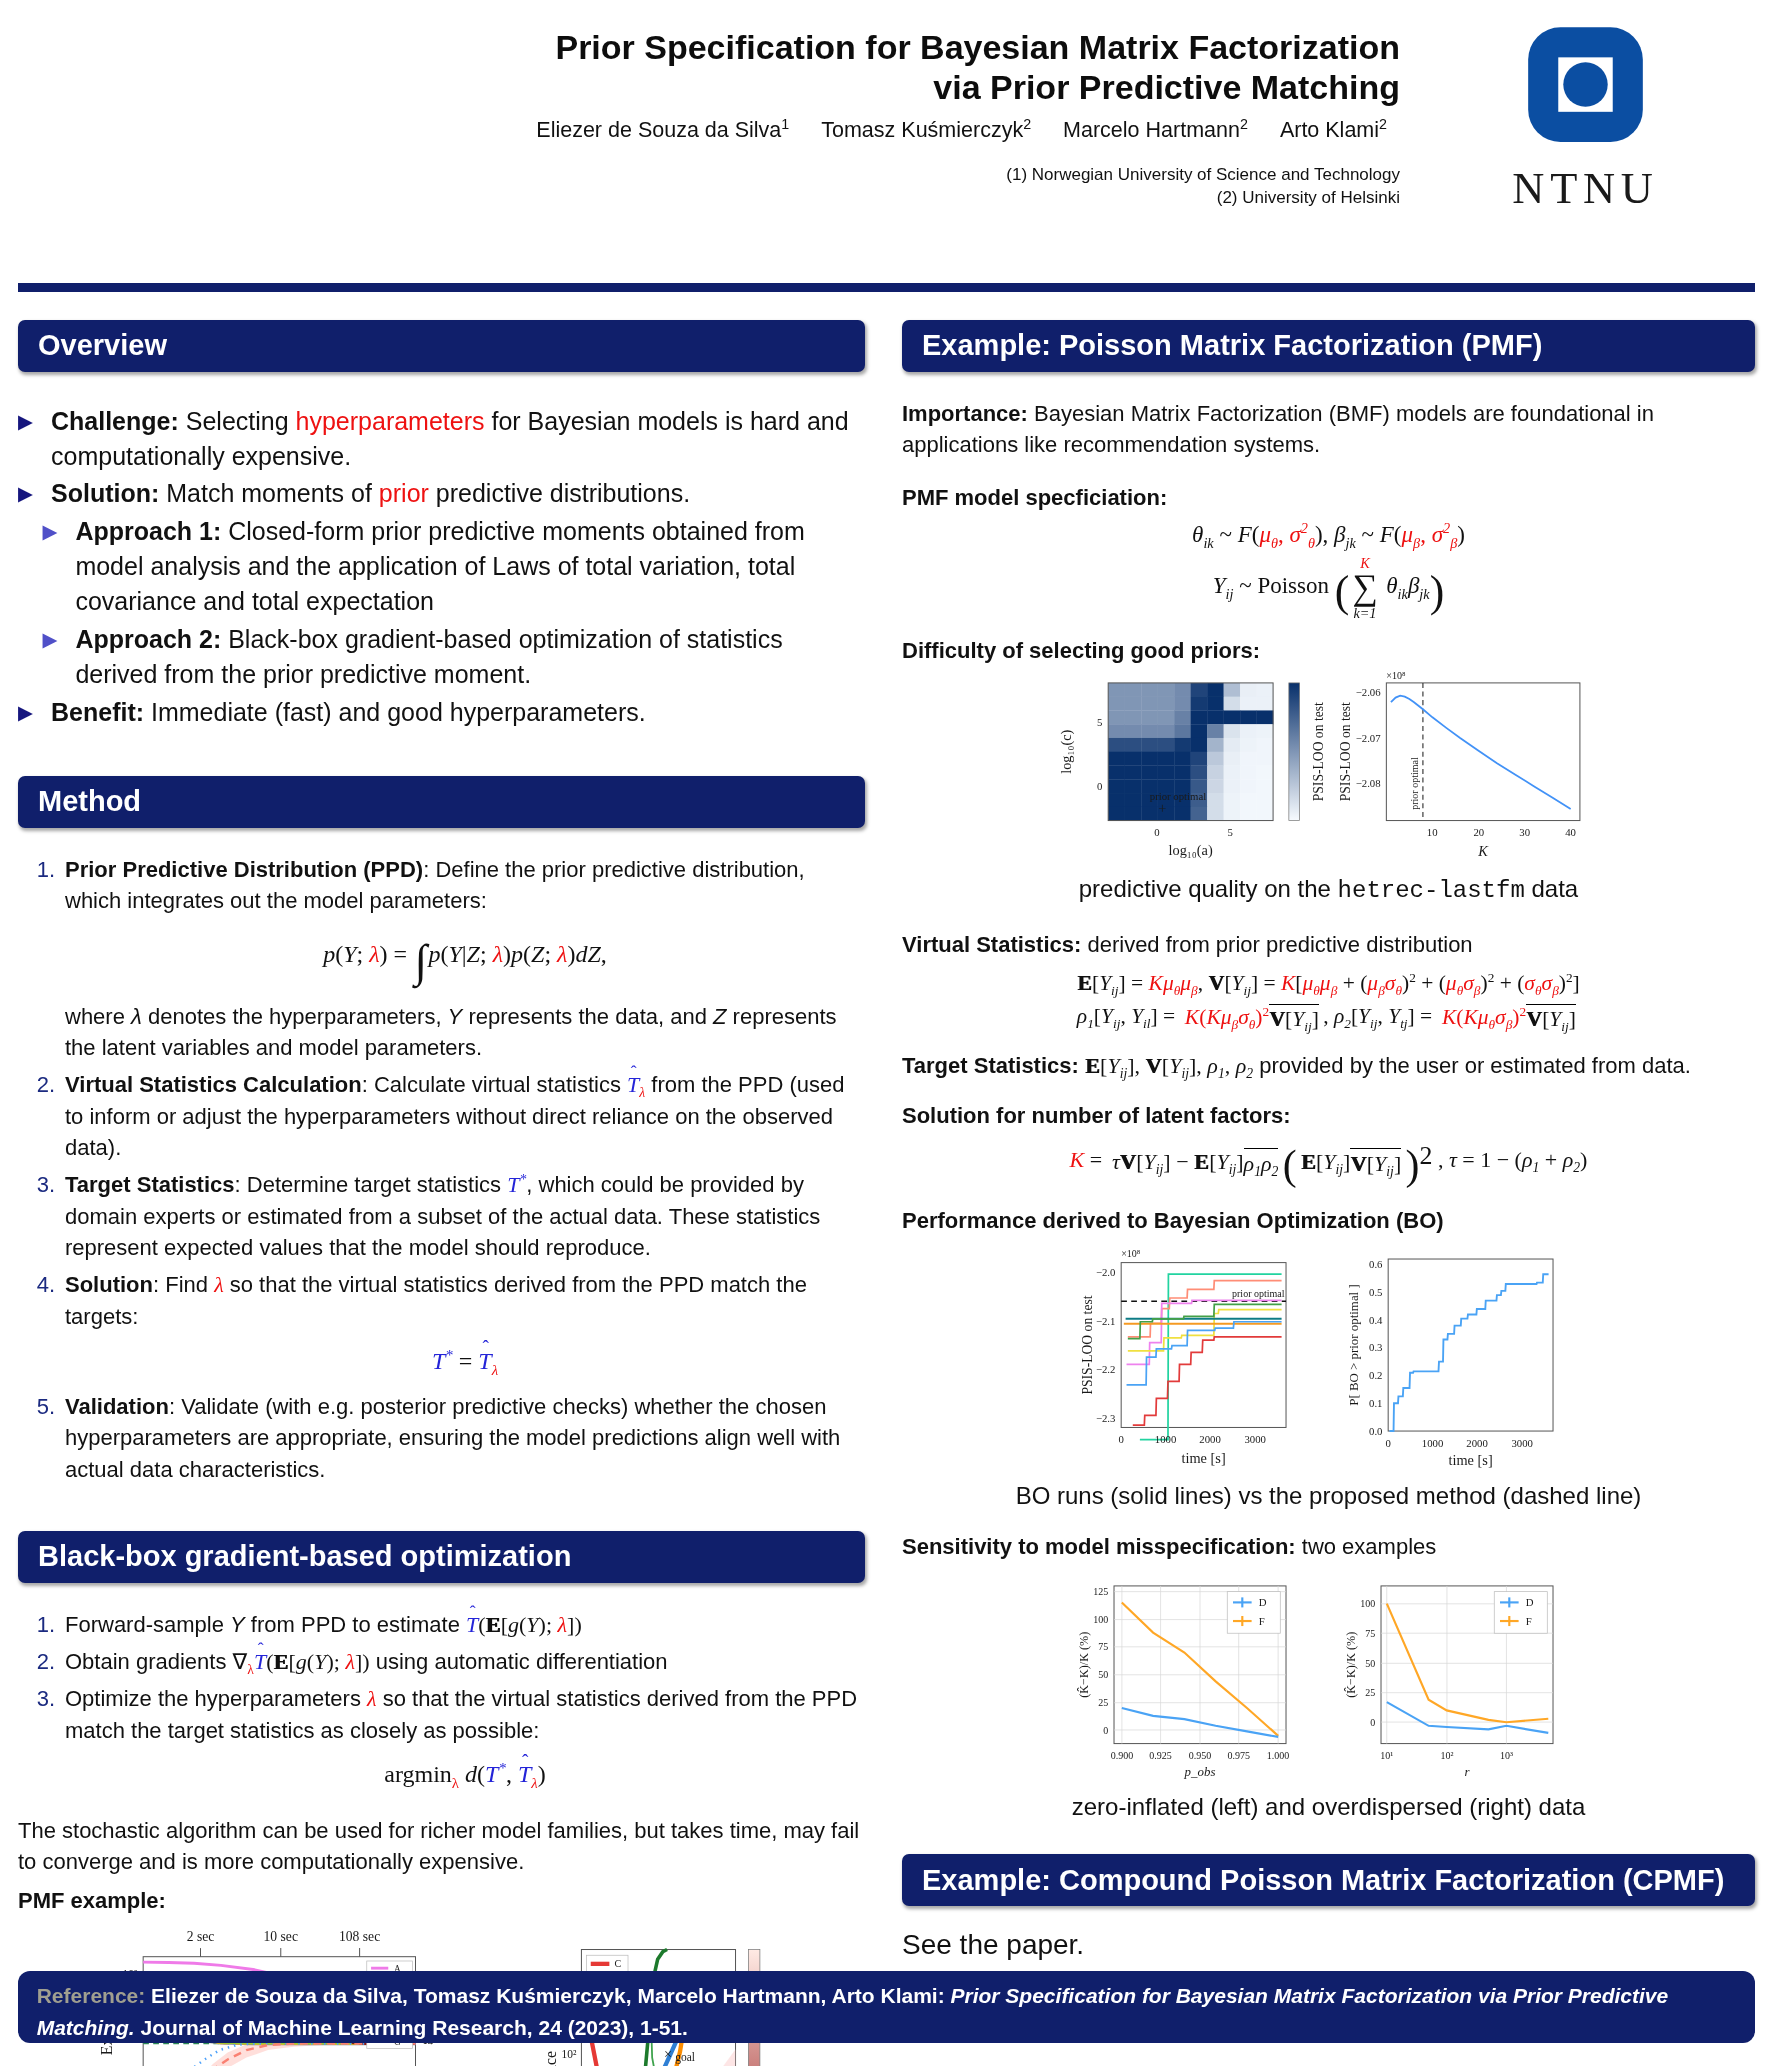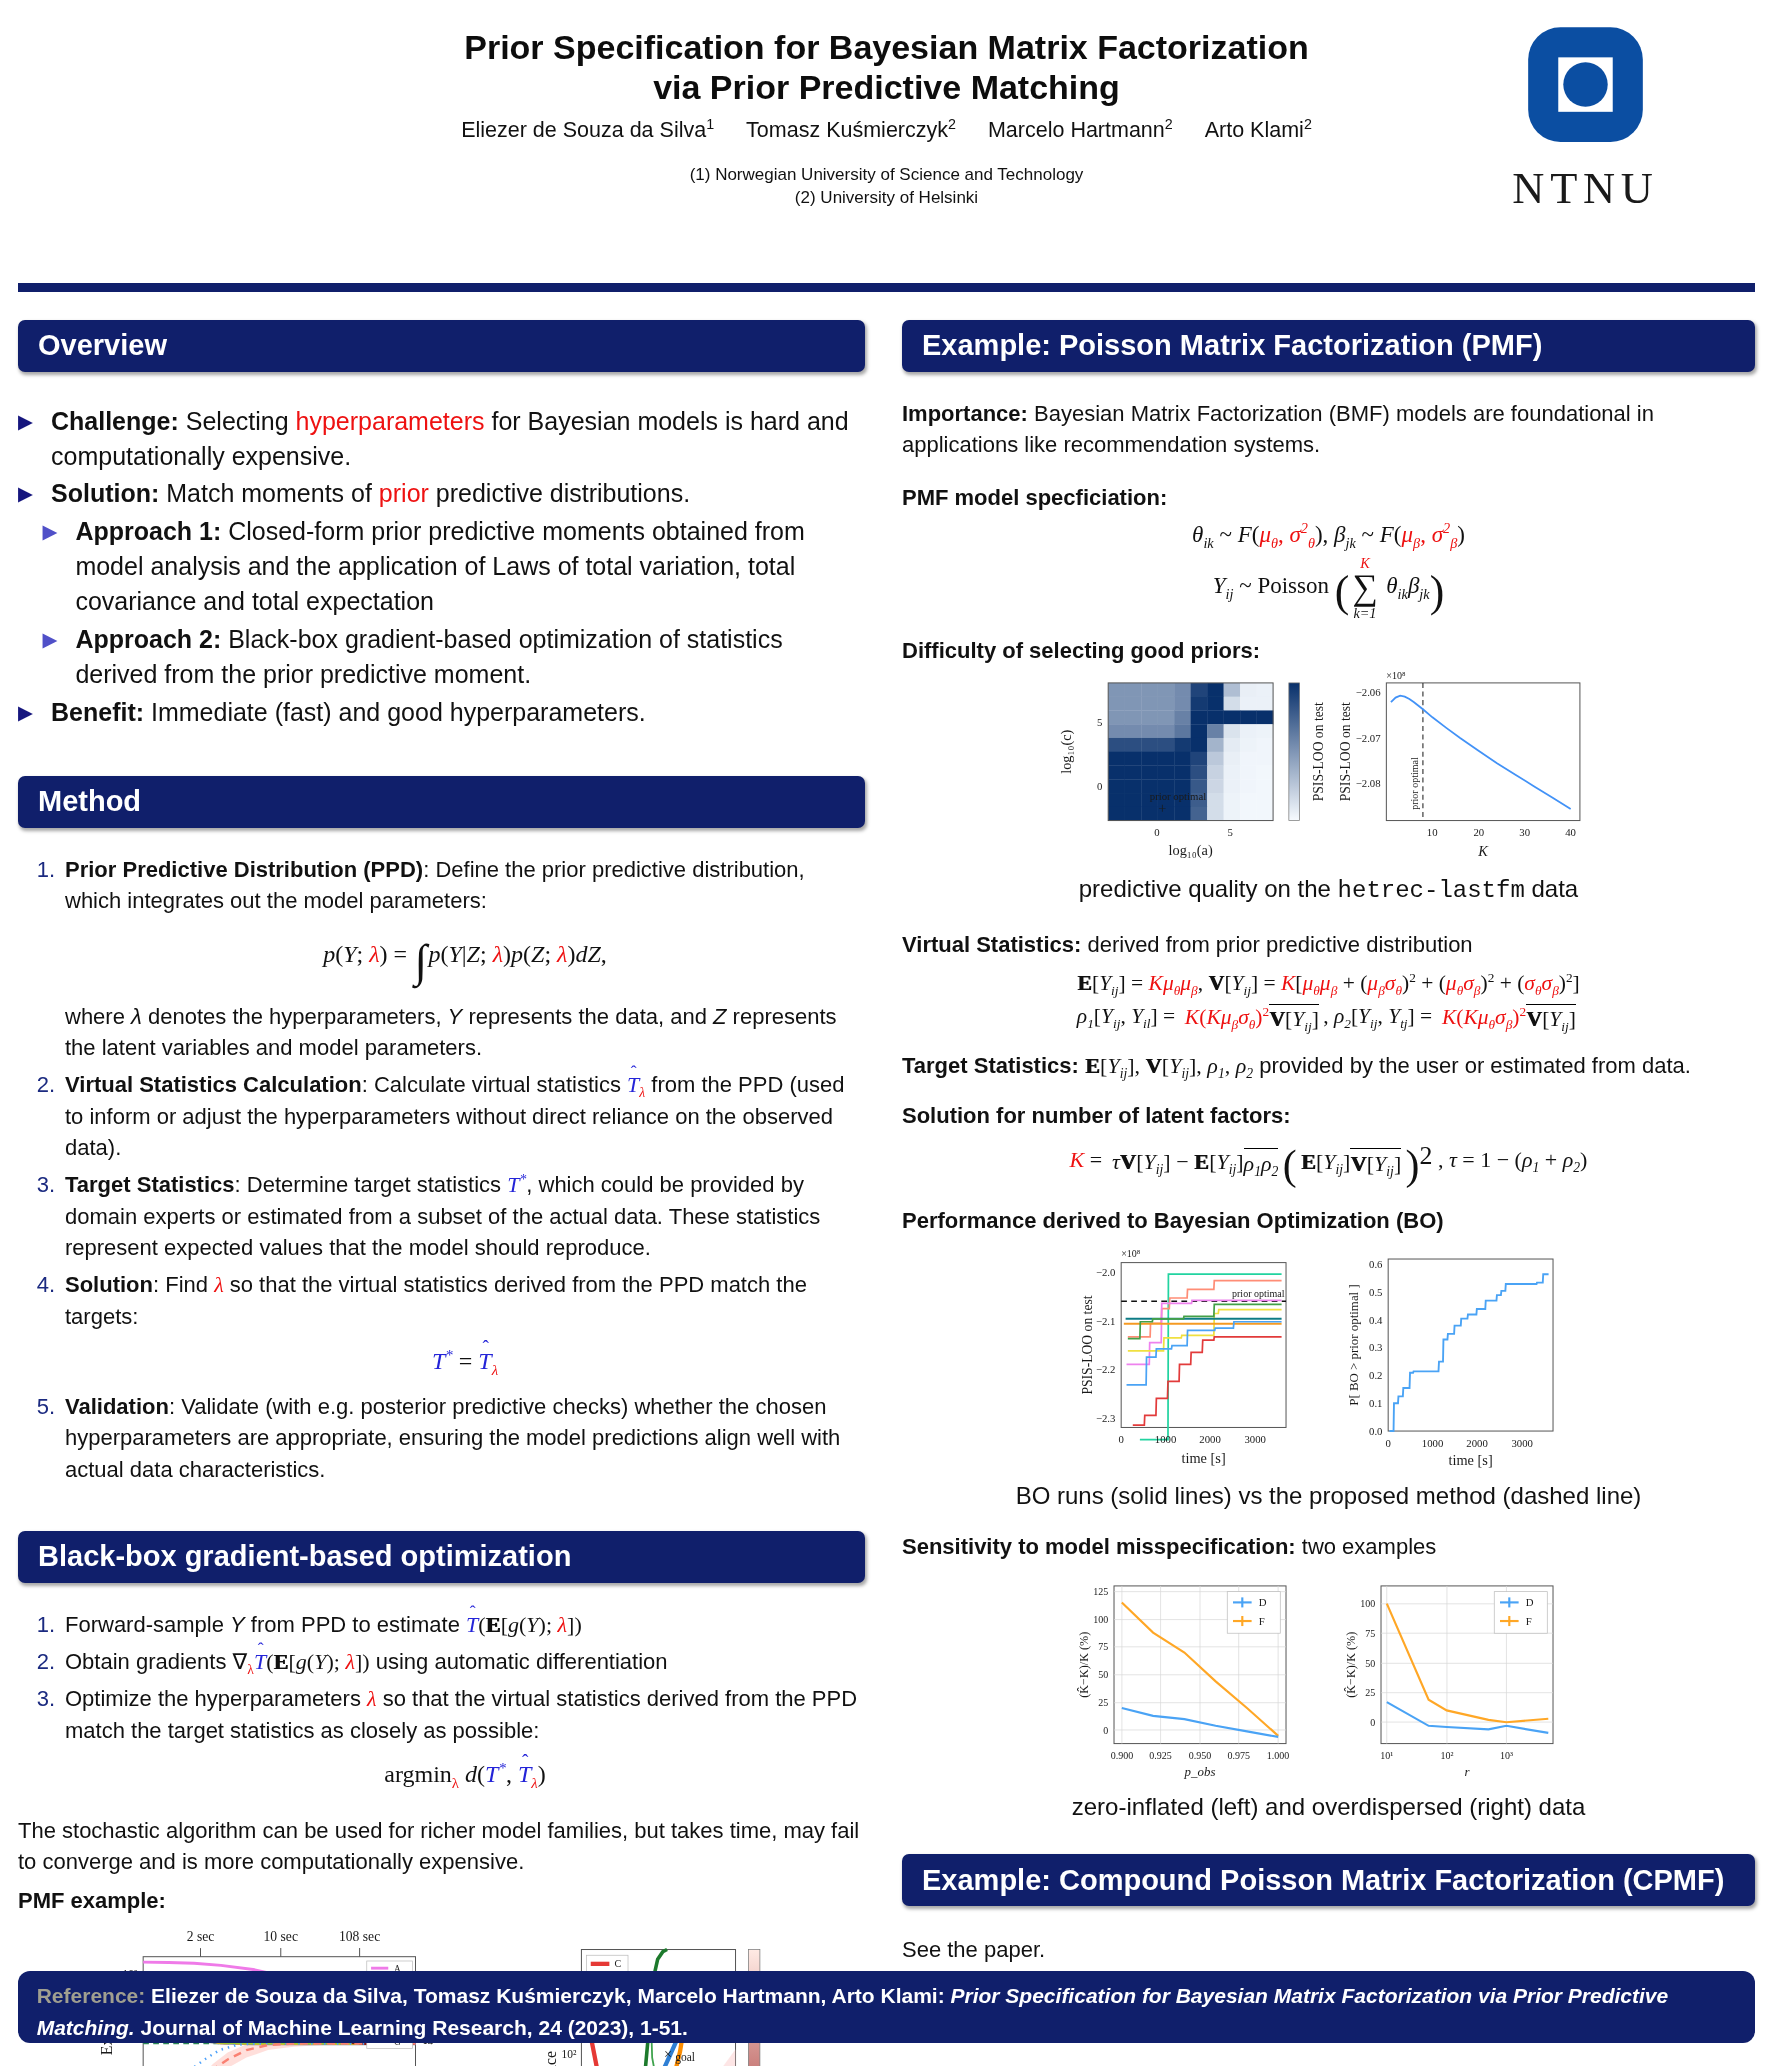--- a/index.html
+++ b/index.html
@@ -8,21 +8,21 @@
   .bold{font-weight:700}
   .it{font-style:italic}
   .mono{font-family:"Liberation Mono",monospace}
   .mr{color:#ee1111}
   .mb{color:#2424d8}
 
   
   .header{position:absolute;top:20px;left:29px;width:1715px;height:251px}
   .uh-logo{position:absolute;left:50px;top:13px;width:237px;text-align:center}
   .uh-logo-text{margin-top:7.2px;font-size:19.4px;font-weight:700;letter-spacing:0.4px;color:#3d3d3d}
-  .titleblock{position:absolute;left:344px;right:344px;top:7.2px;text-align:center}
+  .titleblock{position:absolute;left:344px;right:344px;top:7.2px;text-align:right}
   .title{font-size:34px;font-weight:700;line-height:1.18;color:#0d0d0d}
   .authors{margin-top:8px;font-size:21.5px}
   .authors .au{margin:0 13px}
   .authors sup{font-size:14.3px}
   .affils{margin-top:20px;font-size:17px;line-height:1.4}
   .ntnu-logo{position:absolute;right:29px;top:0;width:237px;text-align:left}
   .rule{position:absolute;top:283px;left:18px;width:1737px;height:9.3px;background:#101f6b}
 
   
   .cols{position:absolute;top:320px;left:18px;width:1737px;display:flex;gap:37px}
@@ -71,21 +71,21 @@
   .figcap-r{margin-top:10px;text-align:center;font-size:24px}
   svg text{font-family:"Liberation Serif",serif;fill:#1a1a1a}
   .axisbox{fill:none;stroke:#555;stroke-width:1.4}
 
   
   .refbar{position:absolute;left:18px;top:1971px;width:1737px;height:72px;background:#101f6b;
     border-radius:12px;color:#fff;font-size:21px;font-weight:700;line-height:1.55;
     padding:8.6px 18.7px;box-sizing:border-box}
   .refbar .reflabel{color:#a09f90}
   .rcpmf{margin-top:33px}
-  .seepaper{margin-top:31px;font-size:22px}
+  .seepaper{margin-top:23px;font-size:28px}
 </style>
 </head>
 <body>
 
 <div class="poster">
 
   <div class="header">
 
     <div class="titleblock">
       <div class="title">

